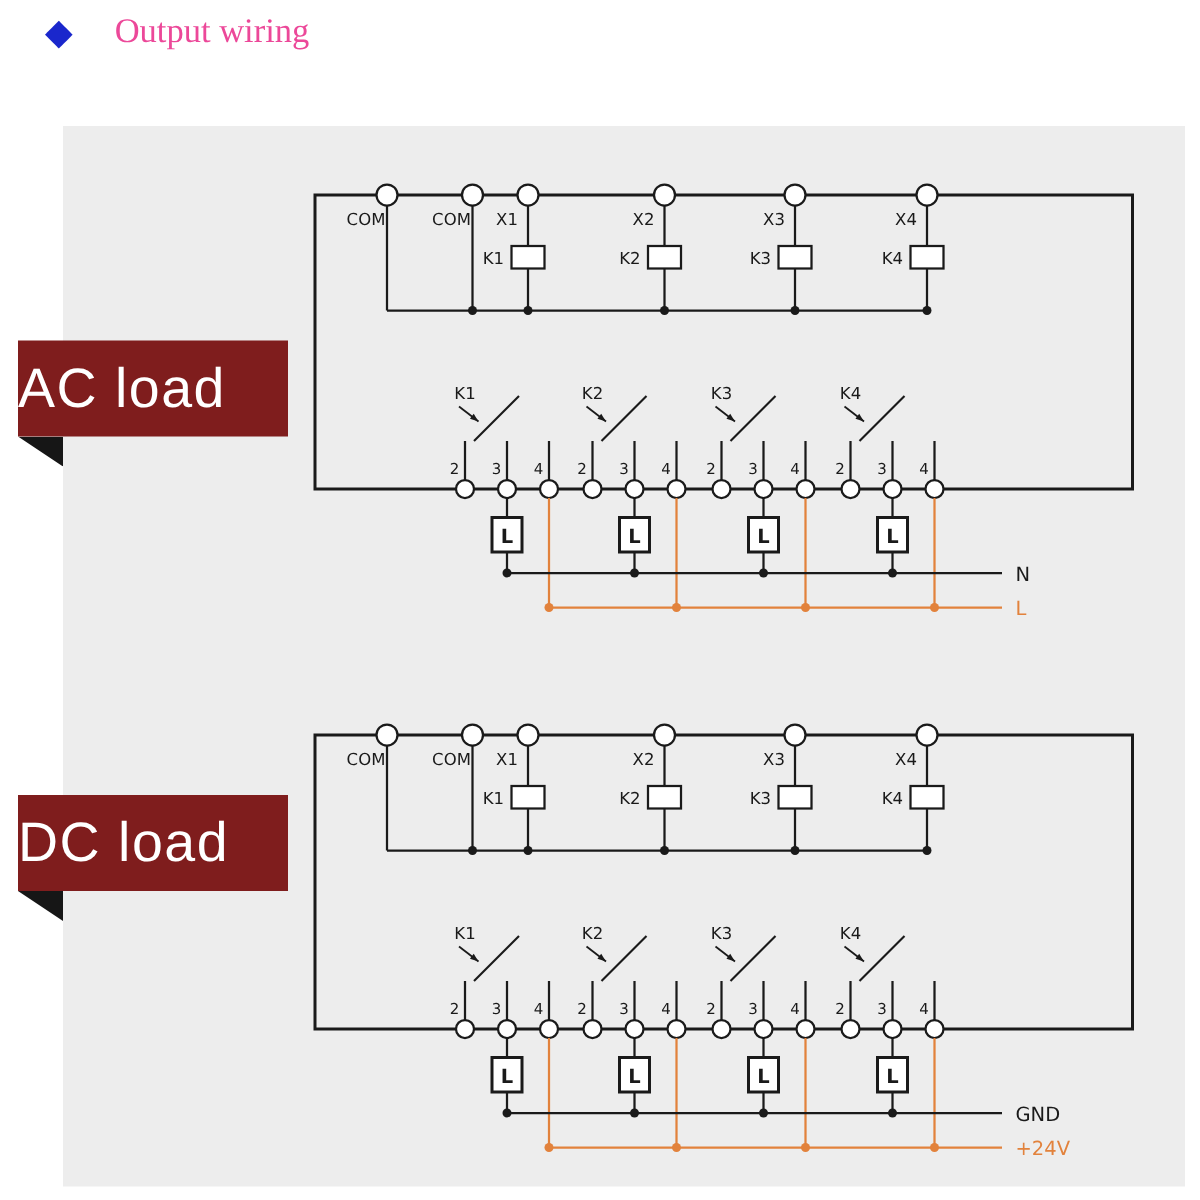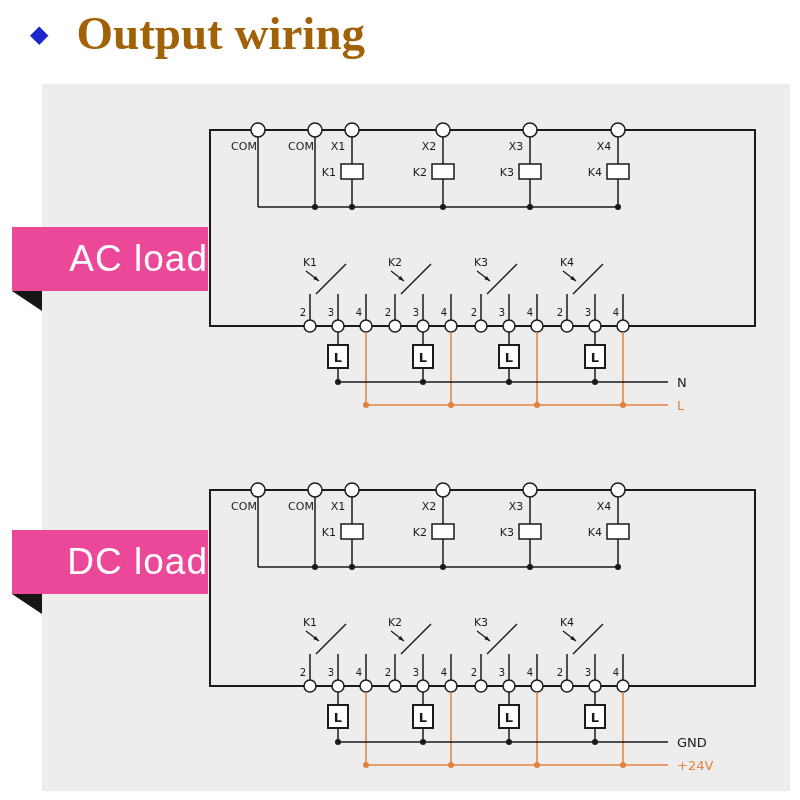--- a/index.html
+++ b/index.html
@@ -1,25 +1,25 @@
 <!DOCTYPE html>
 <html><head>
 <meta charset="utf-8">
 <style>
   *{margin:0;padding:0;box-sizing:border-box}
   html,body{background:#fff}
   body{width:800px;height:800px;font-family:"DejaVu Sans",sans-serif}
   .page{position:relative;width:800px;height:800px;background:#fff;overflow:hidden}
   .title-row{position:absolute;top:8px;left:30px;display:flex;align-items:center;gap:28px}
   .diamond{color:#1a27cc;font-size:24px;line-height:1}
-  .title-text{font-family:"Liberation Serif","DejaVu Serif",serif;font-weight:700;font-size:47px;color:#a16207;line-height:1.1}
+  .title-text{font-family:"Liberation Serif","DejaVu Serif",serif;font-weight:400;font-size:23px;color:#ec4899;line-height:1.1}
   .panel{position:absolute;left:42px;top:84px;width:748px;height:707px;background:#ededed}
   #diagram-svg{position:absolute;left:0;top:0;width:800px;height:800px}
-  .load-label{position:absolute;left:12px;width:196px;height:64px;background:#ec4899;color:#fff;
-    display:flex;align-items:center;justify-content:flex-end}
+  .load-label{position:absolute;left:12px;width:180px;height:64px;background:#7f1d1d;color:#fff;
+    display:flex;align-items:center;justify-content:flex-start}
   .load-label.ac{top:227px}
   .load-label.dc{top:530px}
   .load-label-text{font-family:"Liberation Sans","DejaVu Sans",sans-serif;font-size:37px;letter-spacing:1px}
   .fold{position:absolute;left:0;top:100%;width:30px;height:20px;background:#161616;
     clip-path:polygon(0 0,100% 0,100% 100%)}
   
   .lbl{font:11px "DejaVu Sans",sans-serif;fill:#1a1a1a}
   .num{font:10px "DejaVu Sans",sans-serif;fill:#1a1a1a}
   .loadlbl{font:bold 13px "DejaVu Sans",sans-serif;fill:#1a1a1a}
   .linelbl{font:13px "DejaVu Sans",sans-serif}

